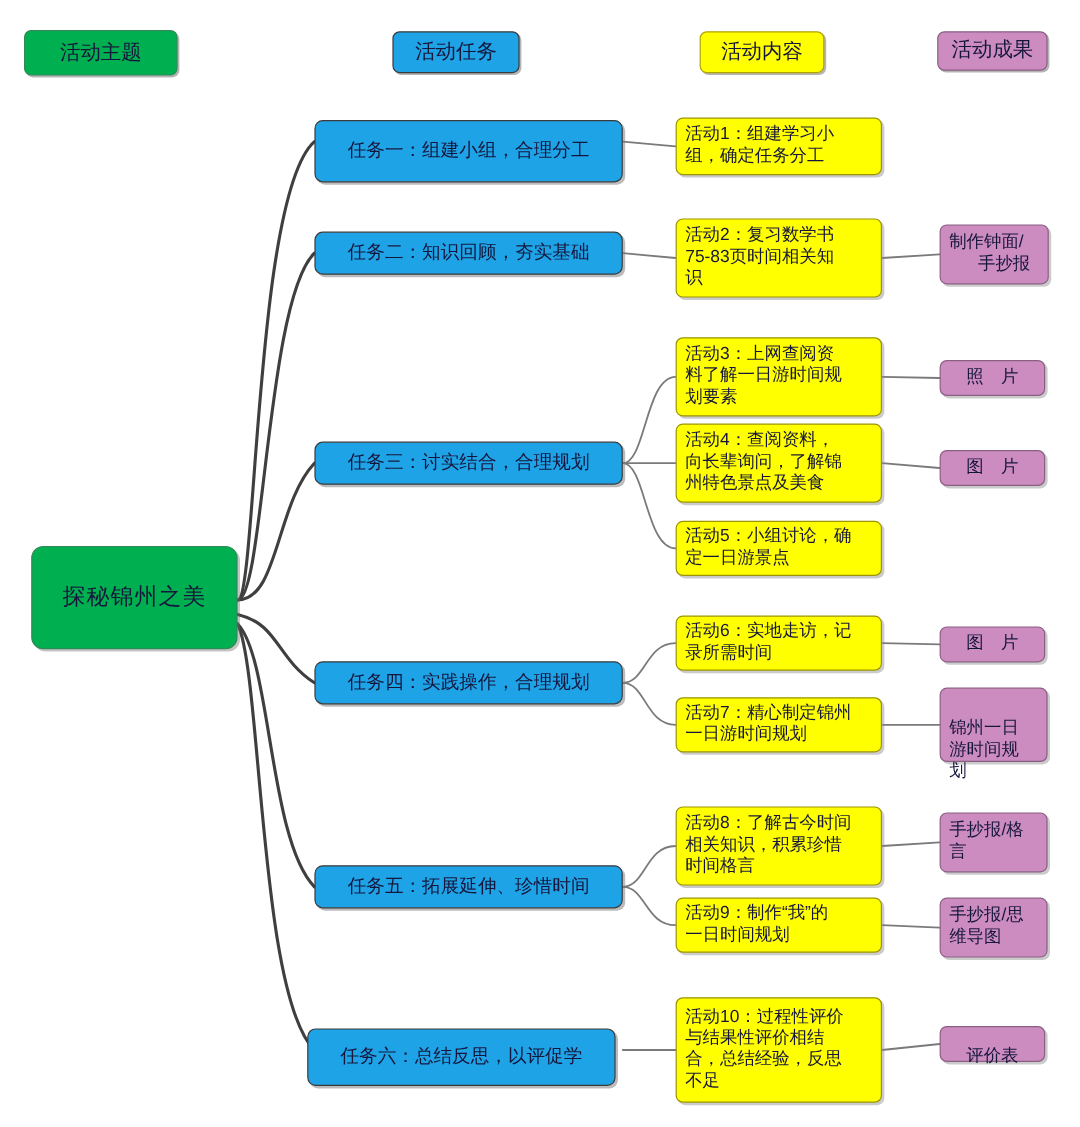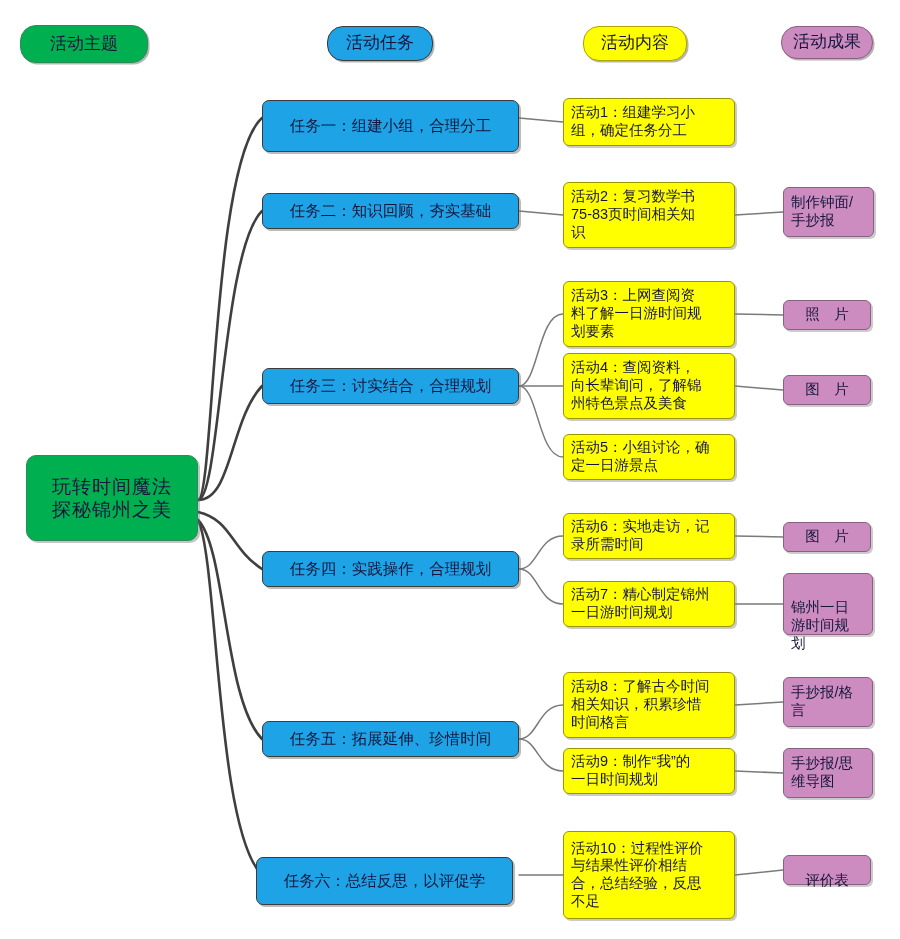--- a/index.html
+++ b/index.html
@@ -29,21 +29,21 @@
     position: absolute;
     box-sizing: border-box;
     display: flex;
     align-items: center;
     color: #16163c;
     line-height: 1.22;
     z-index: 5;
   }
   
   .chip {
-    border-radius: 16px;
+    border-radius: 6px;
     justify-content: center;
     text-align: center;
     font-size: 17px;
     border: 1.4px solid #6b6b6b;
     box-shadow: 1.5px 1.5px 0 rgba(90,90,90,0.45);
   }
   .chip-green { background: #00b050; border-color: #2e8b57; }
   .chip-blue  { background: #1ea3e6; border-color: #3b3b3b; }
   .chip-yellow{ background: #ffff00; border-color: #b0a400; }
   .chip-purple{ background: #cc8cc0; border-color: #8a5f83; }
@@ -144,21 +144,20 @@
       <div class="node chip chip-yellow" style="left: 583px; top: 26px; width: 104px; height: 35px;">
         <span>活动内容</span>
       </div>
       <div class="node chip chip-purple" style="left: 781px; top: 26px; width: 92px; height: 33px;">
         <span>活动成果</span>
       </div>
     </div>
   <div id="topic-layer">
       <div class="node topic" style="left: 26px; top: 455px; width: 172px; height: 86px;">
         <div style="width: 100%;">
-          <span>玩转时间魔法</span>
           <span>探秘锦州之美</span>
         </div>
       </div>
     </div>
   <div id="tasks-layer">
       <div class="node task" style="left: 262px; top: 100px; width: 257px; height: 52px;">
         <span style="width: 100%;">任务一：组建小组，合理分工</span>
       </div>
       <div class="node task" style="left: 262px; top: 193px; width: 257px; height: 36px;">
         <span style="width: 100%;">任务二：知识回顾，夯实基础</span>
@@ -241,21 +240,21 @@
           <span style="display: block;">与结果性评价相结</span>
           <span style="display: block;">合，总结经验，反思</span>
           <span style="display: block;">不足</span>
         </div>
       </div>
     </div>
   <div id="outcomes-layer">
       <div class="node outcome left" style="left: 783px; top: 187px; width: 91px; height: 50px;">
         <div style="width: 100%;">
           <span style="display: block;">制作钟面/</span>
-          <span style="display: block;">手抄报</span>
+          <span style="display: block; margin-left: 24px;">手抄报</span>
         </div>
       </div>
       <div class="node outcome center" style="left: 783px; top: 300px; width: 88px; height: 30px;">
         <div style="width: 100%;">
           <span style="display: block;">照　片</span>
         </div>
       </div>
       <div class="node outcome center" style="left: 783px; top: 375px; width: 88px; height: 30px;">
         <div style="width: 100%;">
           <span style="display: block;">图　片</span>

